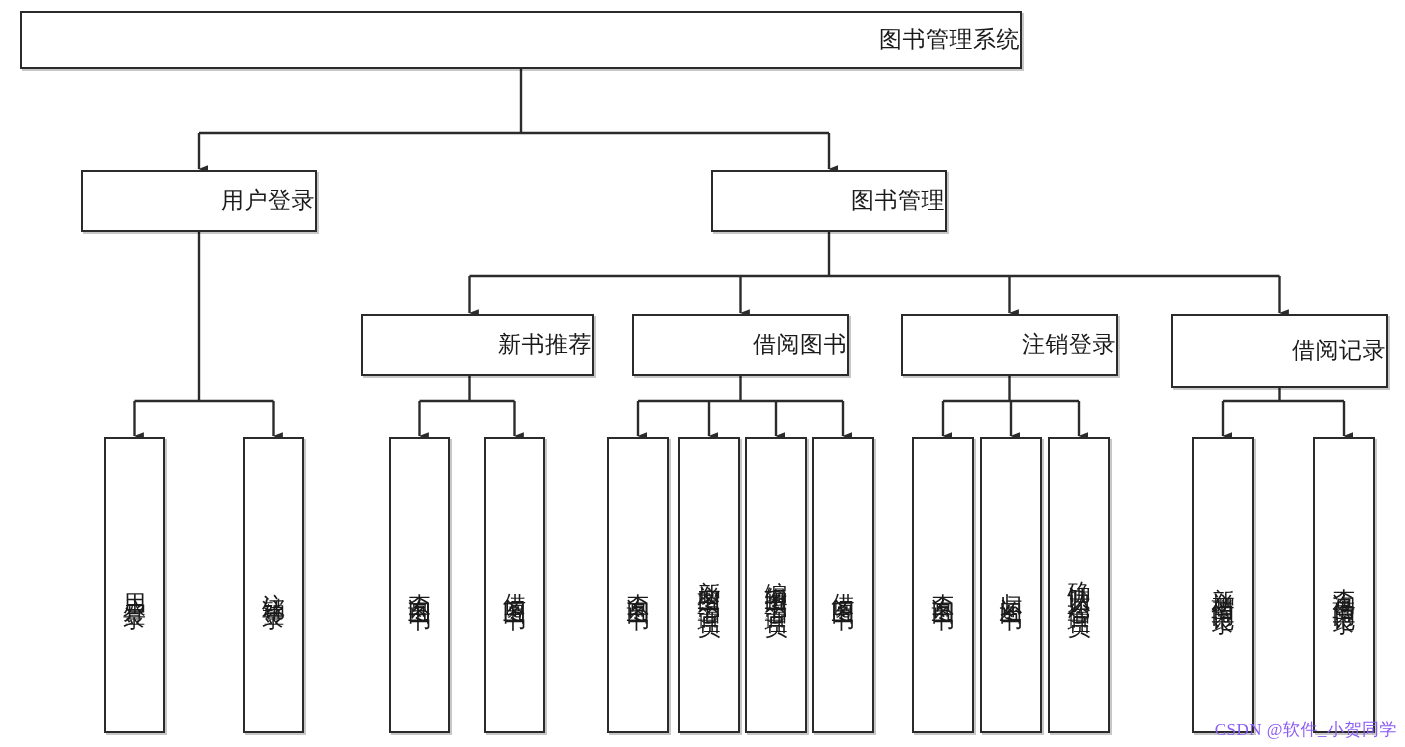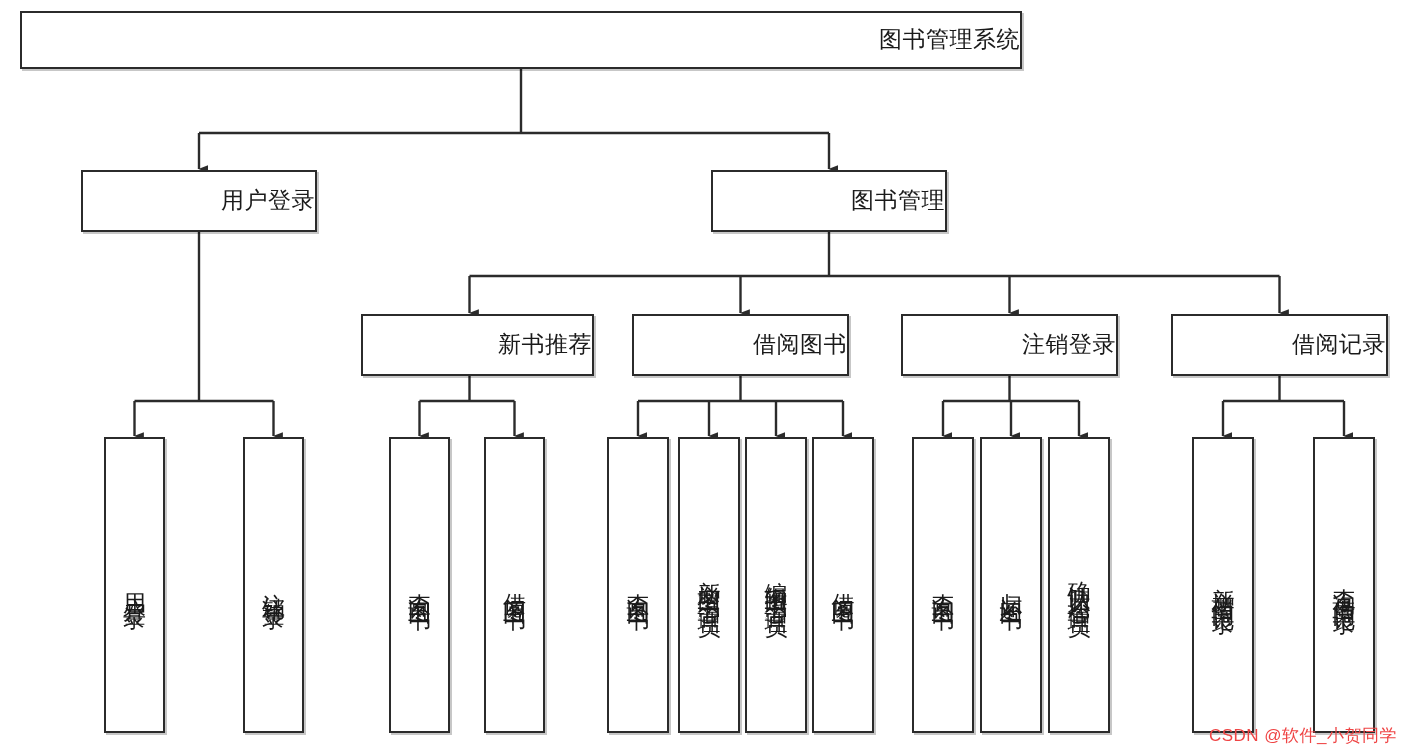--- a/index.html
+++ b/index.html
@@ -56,26 +56,26 @@
     writing-mode: vertical-rl;
     text-orientation: upright;
     font-size: 23px;
     letter-spacing: 5px;
     line-height: 1;
     text-align: center;
   }
   #watermark {
     position: absolute;
     right: 8px;
-    bottom: 0;
+    bottom: 6px;
     font-size: 17px;
-    color: #ef4444;
+    color: #8b5cf6;
     letter-spacing: 0.5px;
     white-space: nowrap;
-    font-family: Liberation Sans, sans-serif;
+    font-family: Liberation Serif, serif;
   }
 </style>
 </head>
 <body>
 
 <div id="diagram-root">
   <svg id="edges-layer" viewBox="0 0 1405 747" xmlns="http://www.w3.org/2000/svg">
     <defs>
       <marker id="arrowhead" markerWidth="9" markerHeight="10" refX="4.2" refY="9.4" orient="auto" markerUnits="userSpaceOnUse">
         <path d="M0.4,0 L8,0 L4.2,10 Z" fill="#2b2b2b"></path>
@@ -129,21 +129,21 @@
       </div>
       <div class="node h" style="left: 361px; top: 314px; width: 233px; height: 62px;">
         <span class="node-label">新书推荐</span>
       </div>
       <div class="node h" style="left: 632px; top: 314px; width: 217px; height: 62px;">
         <span class="node-label">借阅图书</span>
       </div>
       <div class="node h" style="left: 901px; top: 314px; width: 217px; height: 62px;">
         <span class="node-label">注销登录</span>
       </div>
-      <div class="node h" style="left: 1171px; top: 314px; width: 217px; height: 62px;">
+      <div class="node h" style="left: 1171px; top: 314px; width: 217px; height: 74px;">
         <span class="node-label">借阅记录</span>
       </div>
       <div class="node v" style="left: 104px; top: 437px; width: 61px; height: 296px;">
         <span class="node-label">用户登录</span>
       </div>
       <div class="node v" style="left: 243px; top: 437px; width: 61px; height: 296px;">
         <span class="node-label">注销登录</span>
       </div>
       <div class="node v" style="left: 389px; top: 437px; width: 61px; height: 296px;">
         <span class="node-label">查询图书</span>

